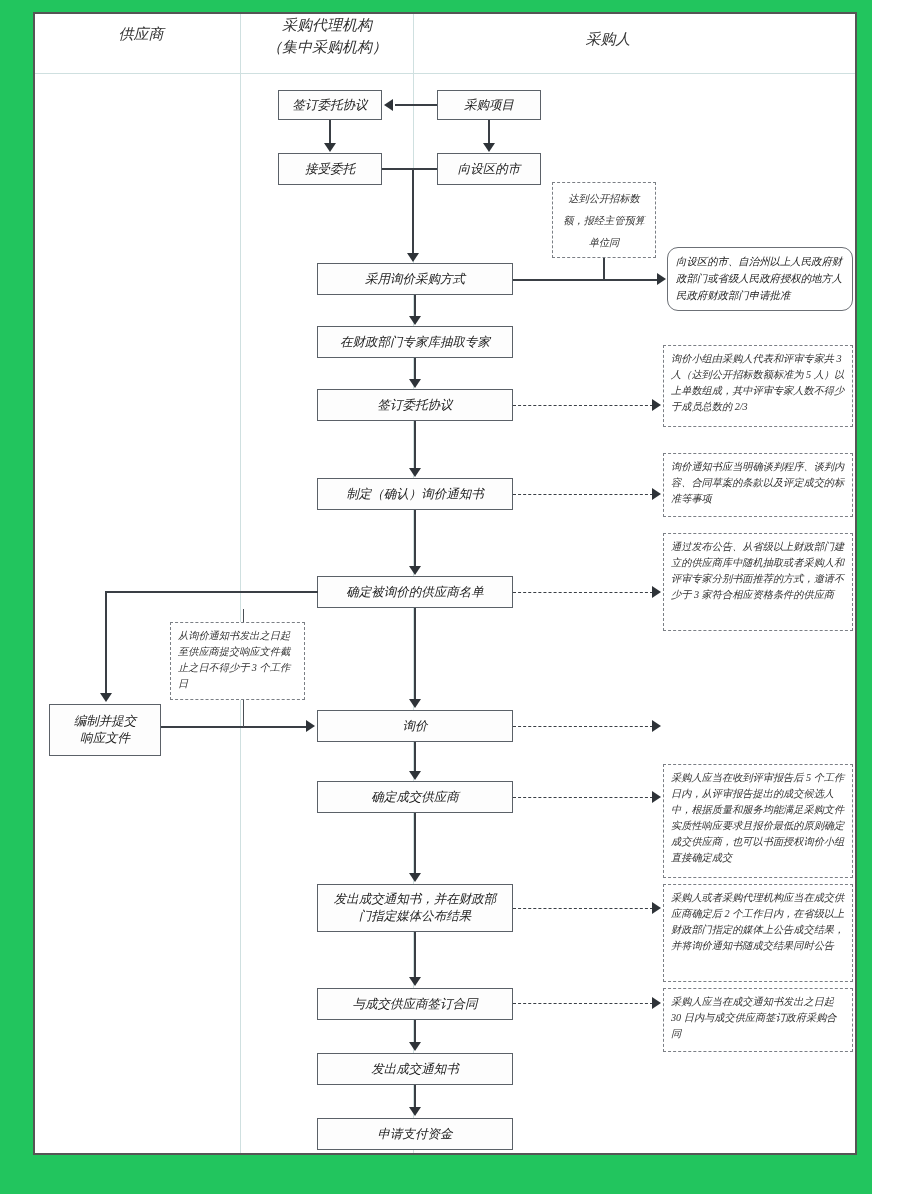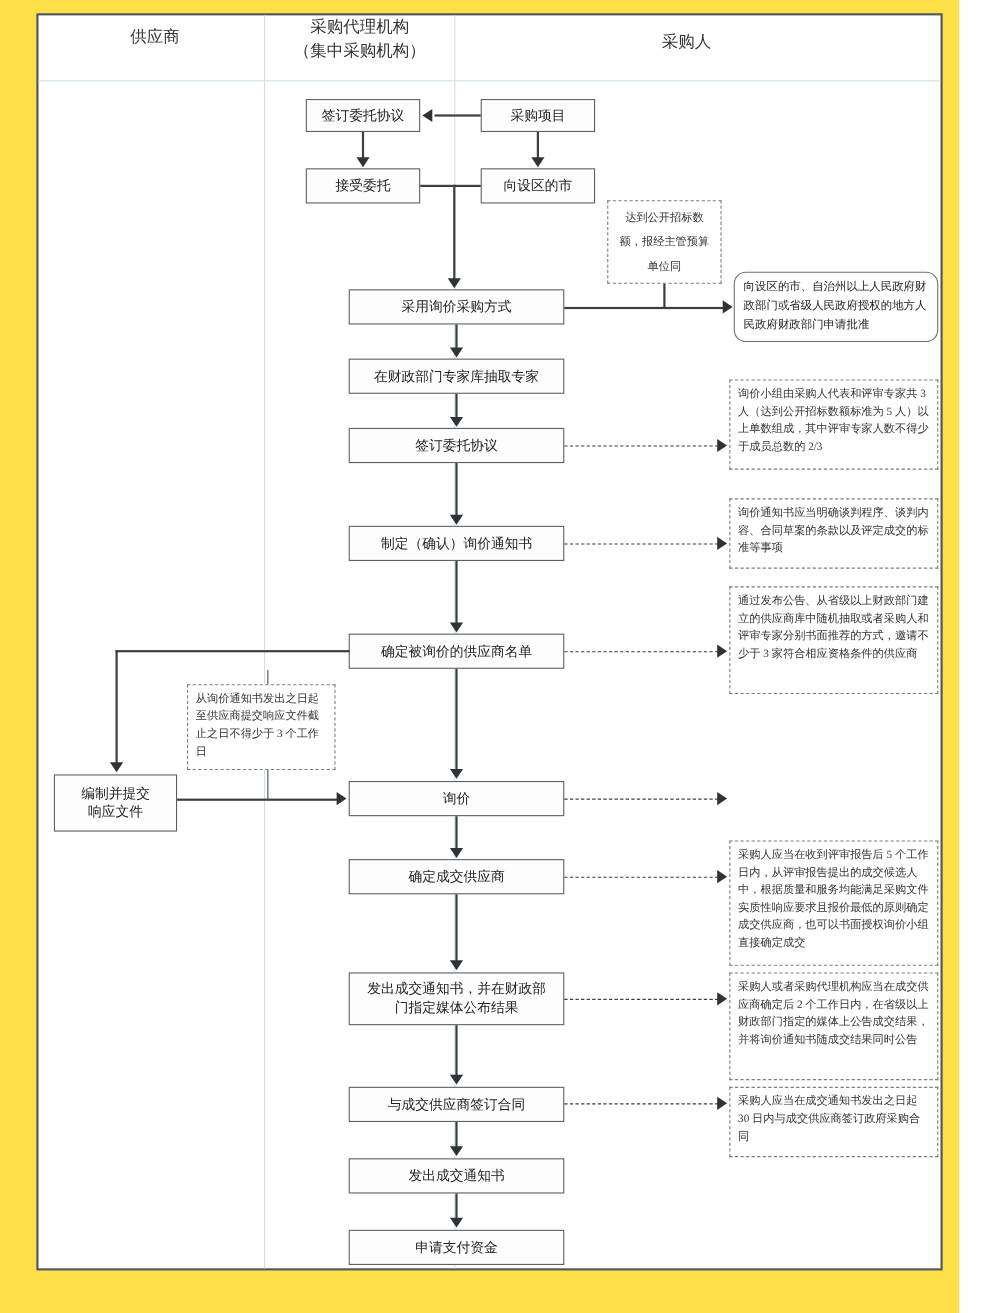--- a/index.html
+++ b/index.html
@@ -1,17 +1,17 @@
 <!DOCTYPE html>
 <html><head>
 <meta charset="utf-8">
 <style>
   html,body{margin:0;padding:0;background:#ffffff;}
   body{font-family:"Liberation Serif","DejaVu Serif",serif;}
-  #stage{position:relative;width:872px;height:1194px;background:#fde047;overflow:hidden;}
+  #stage{position:relative;width:872px;height:1194px;background:#22c55e;overflow:hidden;font-style:italic;}
 
   .outer-frame{position:absolute;left:33px;top:12px;width:824px;height:1143px;border:2px solid #555;box-sizing:border-box;background:#fff;}
 
   .col-divider{position:absolute;width:1px;background:#cfe0e0;}
   .header-rule{position:absolute;height:1px;background:#cfe0e0;}
 
   .col-title{position:absolute;text-align:center;font-size:15px;color:#333;line-height:22px;}
 
   .node{position:absolute;box-sizing:border-box;border:1.6px solid #5b6168;background:#fdfdfd;
         display:flex;align-items:center;justify-content:center;
@@ -47,21 +47,21 @@
   <div class="col-divider" style="left:413px;top:14px;height:1139px;"></div>
   <div class="header-rule" style="left:35px;top:73px;width:820px;"></div>
 
   <div class="col-title" style="left:95px;top:23px;width:92px;">
     <span>供应商</span>
   </div>
   <div class="col-title" style="left:252px;top:14px;width:150px;">
     <div>采购代理机构</div>
     <div>（集中采购机构）</div>
   </div>
-  <div class="col-title" style="left:564px;top:28px;width:120px;text-align:center;">
+  <div class="col-title" style="left:548px;top:28px;width:120px;text-align:center;">
     <span>采购人</span>
   </div>
 
   <div class="node" style="left:437px;top:90px;width:104px;height:30px;">
     <span>采购项目</span>
   </div>
 
   <div class="node" style="left:278px;top:90px;width:104px;height:30px;">
     <span>签订委托协议</span>
   </div>

